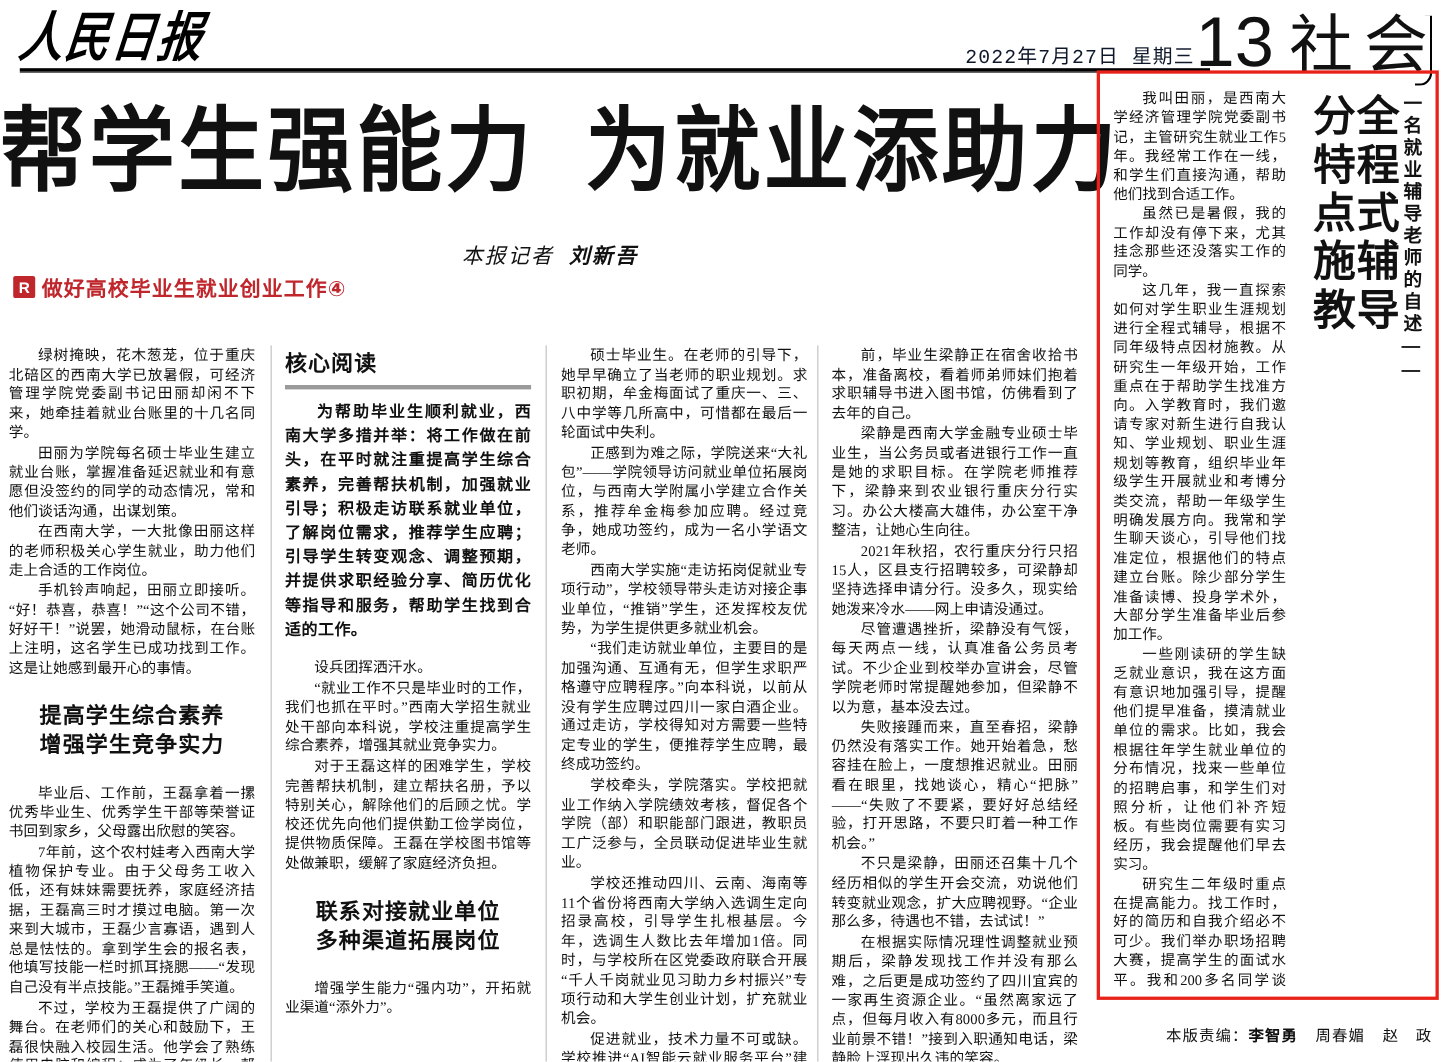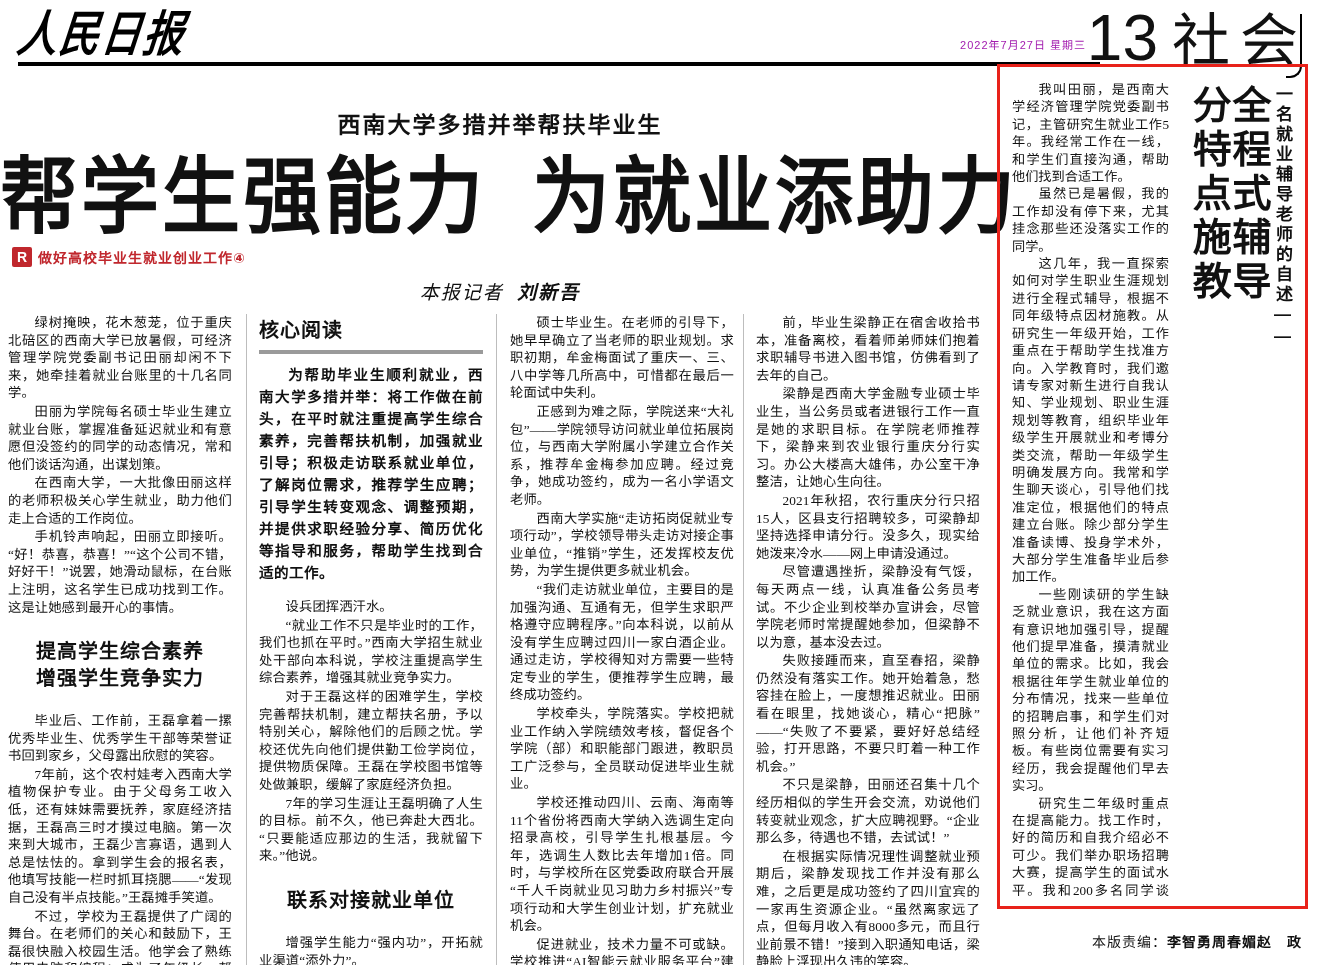--- a/index.html
+++ b/index.html
@@ -24,22 +24,22 @@
     transform-origin:left bottom;
     color:#000;
     white-space:nowrap;
   }
   .masthead-rule{
     position:absolute;left:18px;top:62px;width:1082px;height:0;
     border-top:3px solid #000;border-bottom:1px solid #000;
   }
   .issue-date{
     position:absolute;right:236px;top:36px;
-    font-size:11px;font-family:Liberation Sans, sans-serif;
-    letter-spacing:1px;color:#a21caf;white-space:nowrap;
+    font-size:18px;font-family:Liberation Mono, monospace;
+    letter-spacing:1px;color:#0f172a;white-space:nowrap;
   }
   .page-badge{
     position:absolute;right:14px;top:8px;
     display:flex;align-items:flex-end;gap:14px;
     white-space:nowrap;
   }
   .page-num{font-size:64px;line-height:.95;font-weight:400;font-family:"Liberation Sans","DejaVu Sans",sans-serif;}
   .page-sec{font-size:58px;line-height:.95;letter-spacing:10px;font-weight:400;}
   .badge-hook{
     position:absolute;right:6px;top:6px;width:14px;height:62px;
@@ -62,21 +62,21 @@
 
   
   .series{position:absolute;left:12px;top:247px;display:flex;align-items:center;gap:6px;}
   .series-mark{
     width:20px;height:20px;background:#c0272d;color:#fff;
     display:flex;align-items:center;justify-content:center;
     font-family:"Liberation Sans","DejaVu Sans",sans-serif;
     font-size:14px;font-weight:700;border-radius:2px;
   }
   .series-title{
-    color:#c0272d;font-weight:800;font-size:14px;letter-spacing:1px;
+    color:#c0272d;font-weight:800;font-size:19px;letter-spacing:1px;
     font-family:"Liberation Sans","DejaVu Sans",sans-serif;white-space:nowrap;
   }
 
   
   .cols{position:absolute;left:8px;top:278px;width:975px;height:672px;margin-top:36px;}
   .col{position:absolute;top:0;width:224px;height:672px;overflow:hidden;}
   .col.c1{left:0;}
   .col.c2{left:251px;}
   .col.c3{left:502px;}
   .col.c4{left:748px;}
@@ -144,40 +144,39 @@
     margin:0;font-size:13.2px;line-height:17.4px;
     text-indent:2em;text-align:justify;text-justify:inter-ideograph;
   }
 
   
   .footer{
     position:absolute;right:20px;bottom:14px;
     font-size:14px;letter-spacing:1px;white-space:nowrap;
   }
   .footer b{font-weight:700;}
-  .footer .nm{font-weight:700;}
+  .footer .nm{margin-left:16px;font-weight:400;}
 </style>
 </head>
 <body>
 
 <div class="page">
 
   <div class="masthead">
     <div class="logo">人民日报</div>
     <div class="masthead-rule"></div>
     <div class="issue-date">2022年7月27日  星期三</div>
     <div class="page-badge">
       <span class="page-num">13</span>
       <span class="page-sec">社会</span>
       <span class="badge-hook"></span>
     </div>
   </div>
 
   <div class="headline-wrap">
-    <div class="shoulder">西南大学多措并举帮扶毕业生</div>
     <div class="main-headline">
       <span>帮学生强能力</span><span class="gap"></span><span>为就业添助力</span>
     </div>
     <div class="byline">
       <span>本报记者</span>&nbsp;&nbsp;<b>刘新吾</b>
     </div>
   </div>
 
   <div class="series">
     <span class="series-mark">R</span>
@@ -206,23 +205,23 @@
 
     <div class="col c2">
       <div class="core-box">
         <div class="core-title">核心阅读</div>
         <div class="core-rule"></div>
         <p class="core-text">为帮助毕业生顺利就业，西南大学多措并举：将工作做在前头，在平时就注重提高学生综合素养，完善帮扶机制，加强就业引导；积极走访联系就业单位，了解岗位需求，推荐学生应聘；引导学生转变观念、调整预期，并提供求职经验分享、简历优化等指导和服务，帮助学生找到合适的工作。</p>
       </div>
       <p class="body">设兵团挥洒汗水。</p>
       <p class="body">“就业工作不只是毕业时的工作，我们也抓在平时。”西南大学招生就业处干部向本科说，学校注重提高学生综合素养，增强其就业竞争实力。</p>
       <p class="body">对于王磊这样的困难学生，学校完善帮扶机制，建立帮扶名册，予以特别关心，解除他们的后顾之忧。学校还优先向他们提供勤工俭学岗位，提供物质保障。王磊在学校图书馆等处做兼职，缓解了家庭经济负担。</p>
-      <p class="body">7年的学习生涯让王磊明确了人生的目标。前不久，他已奔赴大西北。“只要能适应那边的生活，我就留下来。”他说。</p>
       <div class="sub-head">
         <div>联系对接就业单位</div>
+        <div>多种渠道拓展岗位</div>
       </div>
       <p class="body">增强学生能力“强内功”，开拓就业渠道“添外力”。</p>
 
     </div>
 
     <div class="col c3">
       <p class="body">硕士毕业生。在老师的引导下，她早早确立了当老师的职业规划。求职初期，牟金梅面试了重庆一、三、八中学等几所高中，可惜都在最后一轮面试中失利。</p>
       <p class="body">正感到为难之际，学院送来“大礼包”——学院领导访问就业单位拓展岗位，与西南大学附属小学建立合作关系，推荐牟金梅参加应聘。经过竞争，她成功签约，成为一名小学语文老师。</p>
       <p class="body">西南大学实施“走访拓岗促就业专项行动”，学校领导带头走访对接企事业单位，“推销”学生，还发挥校友优势，为学生提供更多就业机会。</p>
       <p class="body">“我们走访就业单位，主要目的是加强沟通、互通有无，但学生求职严格遵守应聘程序。”向本科说，以前从没有学生应聘过四川一家白酒企业。通过走访，学校得知对方需要一些特定专业的学生，便推荐学生应聘，最终成功签约。</p>

